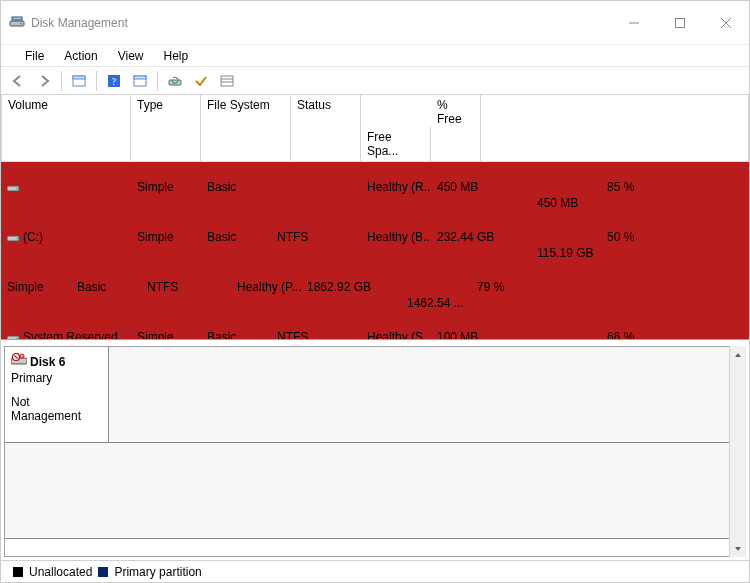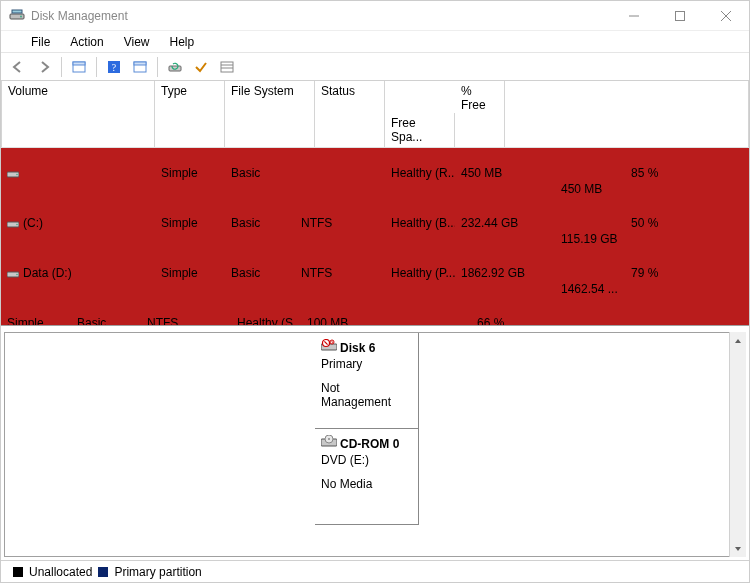--- a/index.html
+++ b/index.html
@@ -1,60 +1,60 @@
 <!DOCTYPE html>
 <html><head>
 <meta charset="utf-8">
 <style>
   * { box-sizing: border-box; }
   html, body { margin: 0; padding: 0; font-family: "Segoe UI", Tahoma, sans-serif; font-size: 12px; color: #000; }
   body { width: 750px; height: 583px; background: #fff; display: flex; flex-direction: column; border: 1px solid #ccc; }
 
   
-  .titlebar { height: 30px; display: flex; align-items: center; padding: 0 0 0 8px; background: #fff; border-bottom: 1px solid #eee; }
+  .titlebar { height: 44px; display: flex; align-items: center; padding: 0 0 0 8px; background: #fff; border-bottom: 1px solid #eee; }
   .titlebar-icon { width: 16px; height: 16px; margin-right: 6px; display: inline-flex; align-items: center; justify-content: center;}
   .titlebar-title { flex: 0 0 auto; color: #888; font-size: 12px; }
   .titlebar-spacer { flex: 1; }
   .win-controls { display: flex; height: 100%; }
   .win-btn { width: 46px; height: 100%; display: flex; align-items: center; justify-content: center; color: #888; cursor: default; }
   .win-btn svg { stroke: #888; }
 
   
-  .menubar { height: 22px; display: flex; align-items: center; padding: 0 20px; border-bottom: 1px solid #e5e5e5; }
+  .menubar { height: 22px; display: flex; align-items: center; padding: 0 14px; border-bottom: 1px solid #e5e5e5; }
   .menuitem { padding: 2px 10px; cursor: default; }
 
   
   .toolbar { height: 28px; display: flex; align-items: center; padding: 2px 6px; gap: 4px; border-bottom: 1px solid #d0d0d0; }
   .tool-btn { width: 22px; height: 22px; border: 1px solid transparent; display: inline-flex; align-items: center; justify-content: center; background: #fff; cursor: default; }
   .tool-sep { width: 1px; height: 20px; background: #d0d0d0; margin: 0 2px; }
 
   
   .pane-top { flex: 0 0 245px; border-bottom: 1px solid #a0a0a0; display: flex; flex-direction: column; overflow: hidden;}
   .vol-header, .vol-row { display: flex; }
   .vol-header { background: #fff; border-bottom: 1px solid #e0e0e0; }
   .vol-header .col { border: 1px solid #d4d4d4; border-top: none; border-bottom: none; padding: 3px 6px; font-size: 12px; background: #fff; position: relative;}
   .vol-header .col:not(:first-child){ border-left:none;}
   .vol-rows { flex: 1; overflow: auto; background: #b91c1c;}
   .vol-row { padding: 1px 0; }
   .vol-row .col { padding: 1px 6px; font-size: 12px; white-space: nowrap; overflow: hidden; text-overflow: ellipsis; display: flex; align-items: center; gap: 4px;}
-  .col.c0 { width: 154px; }
+  .col.c0 { width: 130px; }
   .col.c1 { width: 70px; }
   .col.c2 { width: 70px; }
   .col.c3 { width: 90px; }
   .col.c4 { width: 70px; }
   .col.c5 { width: 100px; }
   .col.c6 { width: 70px; margin-top: 32px; }
   .col.c7 { width: 50px; }
   .col.cR { flex: 1; }
 
   .vol-icon { width: 12px; height: 10px; display: inline-block;}
 
   
   .pane-bottom { flex: 1; display: flex; position: relative; border-top: 3px solid #fff;}
-  .disk-area { flex: 1; display: flex; flex-direction: column; border: 1px solid #a0a0a0; margin: 3px 0 3px 3px; border-right:none;align-items:center;}
+  .disk-area { flex: 1; display: flex; flex-direction: column; border: 1px solid #a0a0a0; margin: 3px 0 3px 3px; border-right:none;}
   .disk-row { display: flex; height: 96px;}
   .disk-info { width: 104px; border-right: 1px solid #888; border-bottom: 1px solid #888; padding: 6px; display: flex; flex-direction: column; font-size: 12px; background:#fff;}
   .disk-info .disk-title-row { display:flex; align-items:center; gap:3px; font-weight: bold; margin-bottom:1px;}
   .disk-info .disk-sub { font-weight: normal; }
   .disk-info .disk-status { margin-top: 10px;}
   .disk-vols { flex: 1; border-bottom: 1px solid #888; background: #f7f7f7;}
   .scroller { width: 17px; background: #f0f0f0; border-left: 1px solid #d0d0d0; display: flex; flex-direction: column; align-items:center; margin:3px 3px 3px 0;}
   .scroller .arrow { width: 100%; height: 17px; display:flex; align-items:center; justify-content:center; color:#606060;}
   .scroller .track { flex: 1; }
 
@@ -196,37 +196,37 @@
         <div class="col c1">Simple</div>
         <div class="col c2">Basic</div>
         <div class="col c3">NTFS</div>
         <div class="col c4">Healthy (B...</div>
         <div class="col c5">232.44 GB</div>
         <div class="col c6">115.19 GB</div>
         <div class="col c7">50 %</div>
         <div class="col cR"></div>
       </div>
       <div class="vol-row">
+        <div class="col c1">Simple</div>
+        <div class="col c2">Basic</div>
+        <div class="col c3">NTFS</div>
+        <div class="col c4">Healthy (P...</div>
+        <div class="col c5">1862.92 GB</div>
+        <div class="col c6">1462.54 ...</div>
+        <div class="col c7">79 %</div>
+        <div class="col cR"></div>
+      </div>
+      <div class="vol-row">
         <div class="col c0">
           <span class="vol-icon"><svg width="12" height="10">
               <rect x="0" y="3" width="12" height="5" rx="1" fill="#c8c8c8" stroke="#555"></rect>
               <circle cx="10" cy="5.5" r="0.8" fill="#4a8"></circle>
             </svg></span>
-          <span>Data (D:)</span>
-        </div>
-        <div class="col c1">Simple</div>
-        <div class="col c2">Basic</div>
-        <div class="col c3">NTFS</div>
-        <div class="col c4">Healthy (P...</div>
-        <div class="col c5">1862.92 GB</div>
-        <div class="col c6">1462.54 ...</div>
-        <div class="col c7">79 %</div>
-        <div class="col cR"></div>
-      </div>
-      <div class="vol-row">
+          <span>System Reserved</span>
+        </div>
         <div class="col c1">Simple</div>
         <div class="col c2">Basic</div>
         <div class="col c3">NTFS</div>
         <div class="col c4">Healthy (S...</div>
         <div class="col c5">100 MB</div>
         <div class="col c6">66 MB</div>
         <div class="col c7">66 %</div>
         <div class="col cR"></div>
       </div>
     </div>
@@ -245,32 +245,20 @@
                 <path d="M11 2 L11 3.2 L11.8 3.8" fill="none" stroke="#c00" stroke-width="0.8"></path>
               </svg></span>
             <span>Disk 6</span>
           </div>
           <div class="disk-sub">Primary</div>
           <div class="disk-status">Not Management</div>
         </div>
         <div class="disk-vols"></div>
       </div>
       <div class="disk-row">
-        <div class="disk-info">
-          <div class="disk-title-row">
-            <span><svg width="16" height="14">
-                <rect x="0" y="4" width="16" height="7" rx="1" fill="#c8c8c8" stroke="#555"></rect>
-                <circle cx="8" cy="4" r="4" fill="#e8e8e8" stroke="#888"></circle>
-                <circle cx="8" cy="4" r="1" fill="#888"></circle>
-              </svg></span>
-            <span>CD-ROM 0</span>
-          </div>
-          <div class="disk-sub">DVD (E:)</div>
-          <div class="disk-status">No Media</div>
-        </div>
         <div class="disk-vols"></div>
       </div>
     </div>
   <div class="scroller">
     <div class="arrow">
       <svg width="8" height="8">
           <path d="M1 6 L4 2 L7 6 Z" fill="#606060"></path>
         </svg>
     </div>
     <div class="track"></div>

